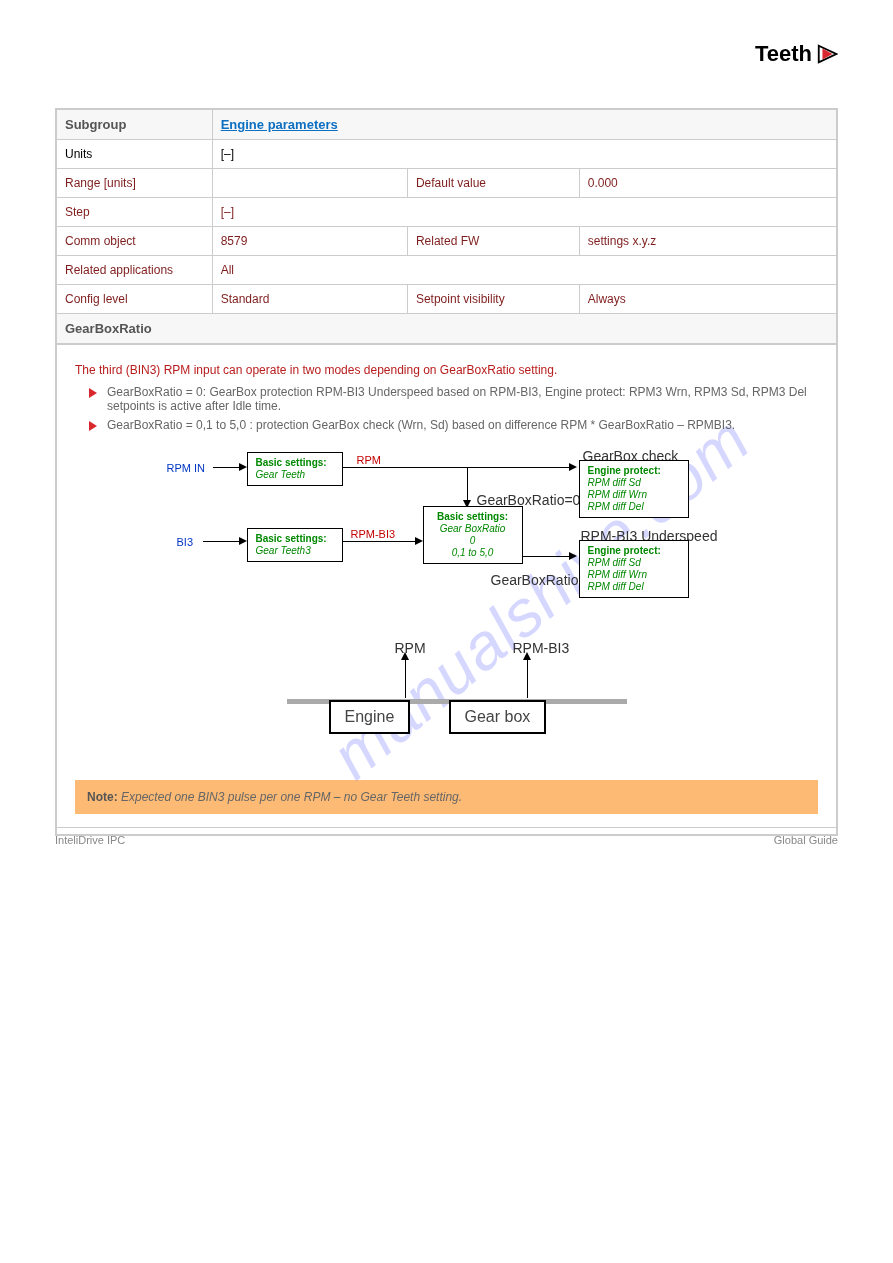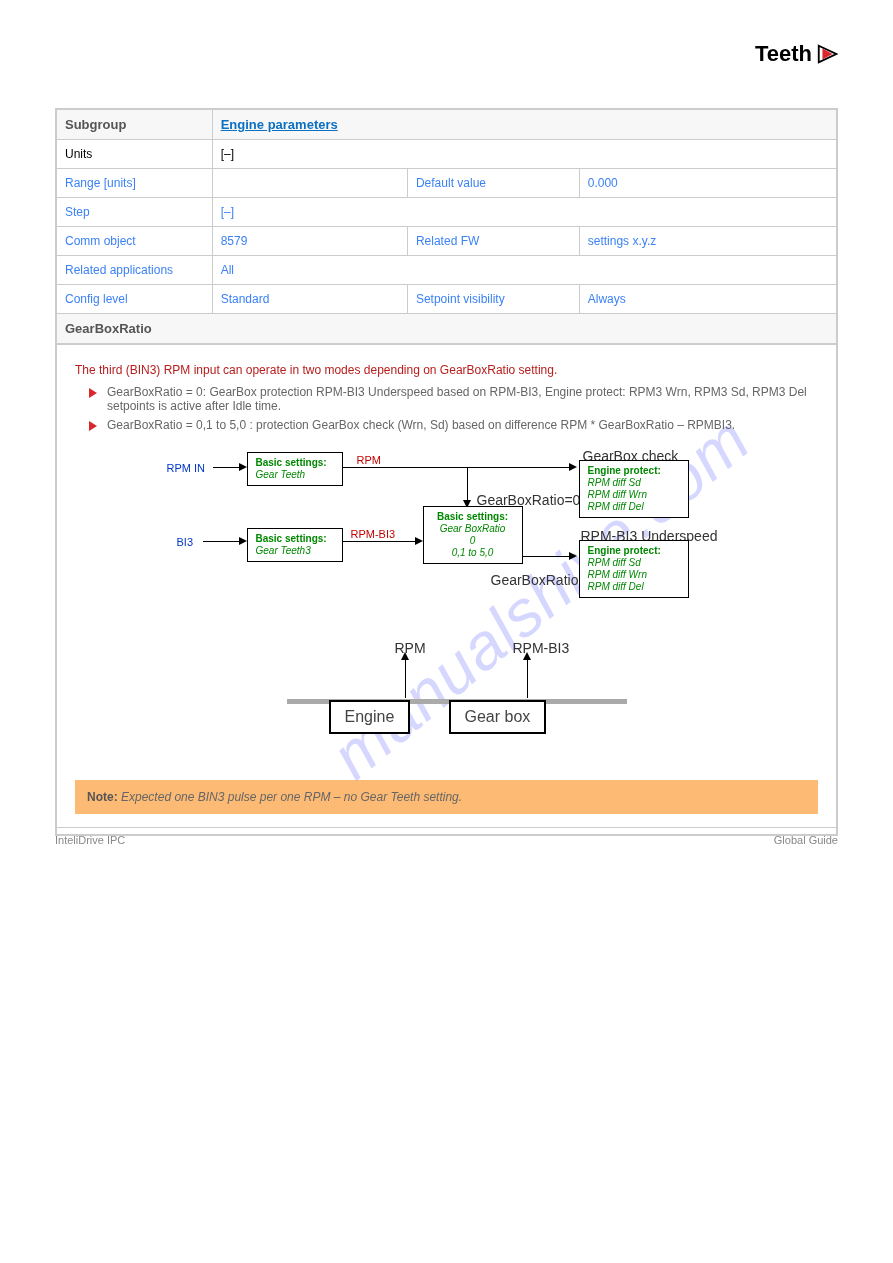--- a/index.html
+++ b/index.html
@@ -32,21 +32,21 @@
     }
     table.subgroup {
       width: 100%;
       border-collapse: collapse;
       border: 2px solid #ccc;
     }
     table.subgroup td {
       border: 1px solid #ccc;
       padding: 7px 8px;
       vertical-align: middle;
-      color: #3b82f6;
+      color: #7f1d1d;
     }
     table.subgroup tr.hdr td {
       background: #f7f7f7;
       font-weight: bold;
       color: #555;
       font-size: 13px;
     }
     table.subgroup tr.units td { color: #000000; }
     .link { color: #0b6fc2; text-decoration: underline; }
     .descbox {

